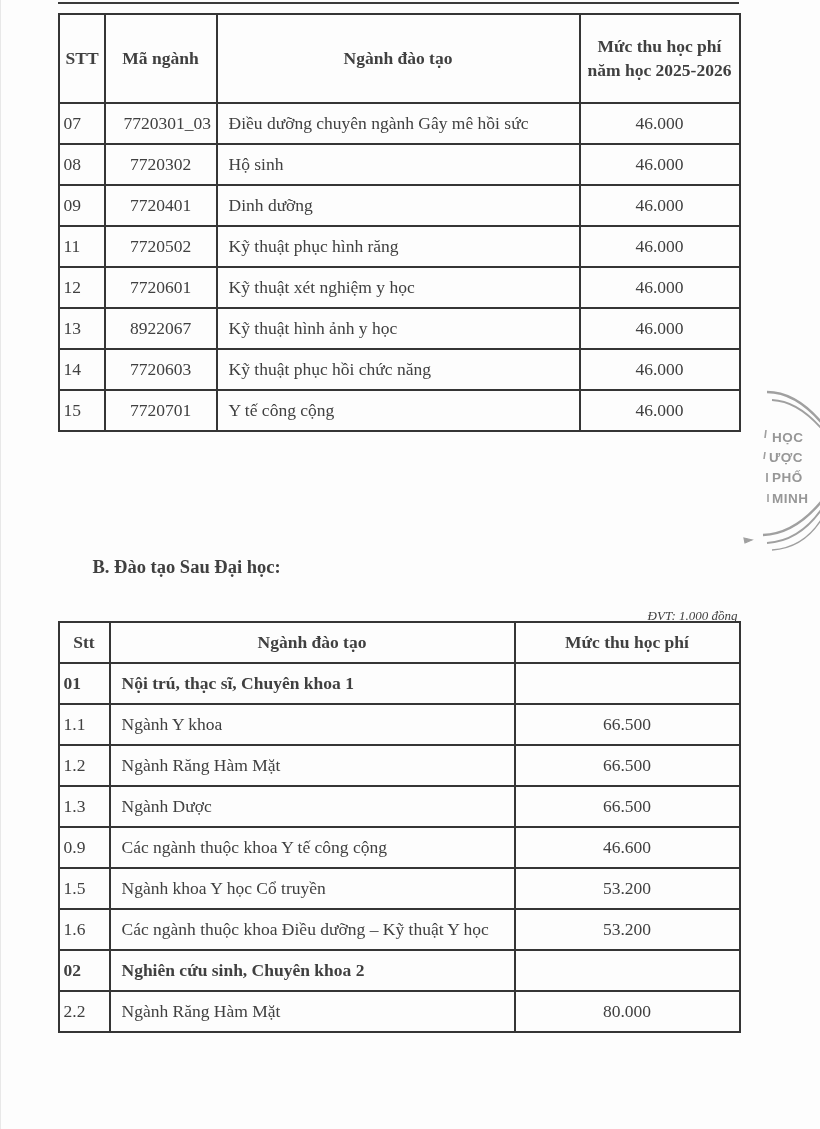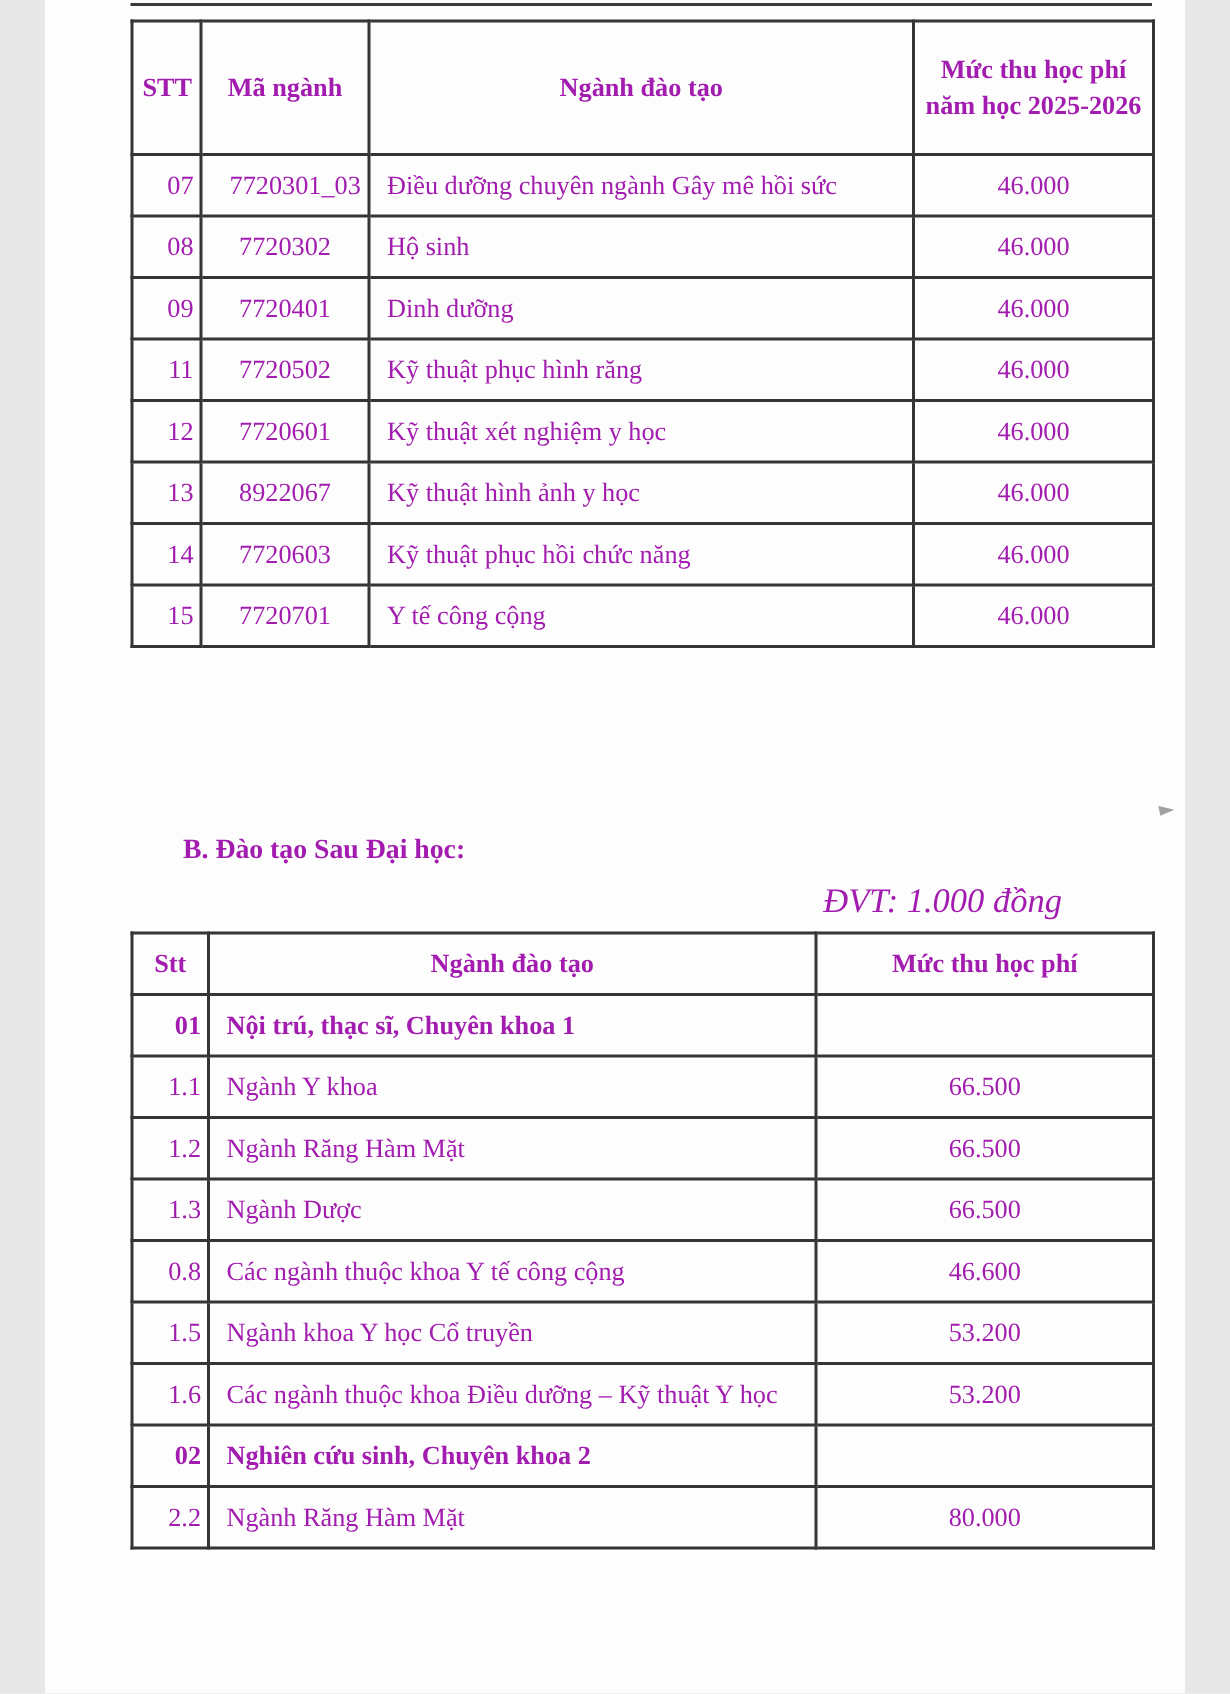--- a/index.html
+++ b/index.html
@@ -1,23 +1,23 @@
 <!DOCTYPE html>
 <html><head>
 <meta charset="utf-8">
 <style>
   * { margin: 0; padding: 0; box-sizing: border-box; }
   html, body { background: #e8e8e8; }
   .page {
     position: relative;
-    width: 760px;
+    width: 819px;
     height: 1129px;
     background: #fdfdfd;
     font-family: "Liberation Serif", "DejaVu Serif", serif;
-    color: #a21caf;
+    color: #404040;
     overflow: hidden;
     margin: 0 auto;
   }
   .top-hairline {
     position: absolute;
     left: 57px; top: 2px;
     width: 681px; height: 0;
     border-top: 2px solid #3a3a3a;
   }
   table {
@@ -39,36 +39,36 @@
     text-align: center;
     padding: 4px 6px;
     line-height: 1.35;
   }
   #undergrad-table { top: 13px; }
   #undergrad-table thead tr { height: 89px; }
   #undergrad-table tbody tr { height: 41px; }
   #postgrad-table { top: 621px; }
   #postgrad-table thead tr { height: 41px; }
   #postgrad-table tbody tr { height: 41px; }
-  .col-stt  { text-align: right; padding: 3px 4px; }
+  .col-stt  { text-align: left; padding: 3px 4px; }
   .col-code { text-align: center; padding: 3px 18px; }
   .col-major { text-align: left; padding: 4px 24px 4px 11px; }
   .col-fee  { text-align: center; padding: 3px 6px; }
   tr.bold-row .col-stt, tr.bold-row .col-major { font-weight: 700; margin-left: 12px; }
   .section-heading {
     position: absolute;
     left: 92px; top: 557px;
     font-size: 18.5px;
     font-weight: 700;
     white-space: nowrap;
   }
   .unit-note {
     position: absolute;
-    right: 82px; top: 588px;
-    font-size: 23px;
+    right: 82px; top: 608px;
+    font-size: 13px;
     font-style: italic;
     white-space: nowrap;
   }
   .stamp {
     position: absolute;
     left: 738px; top: 368px;
     width: 82px; height: 205px;
   }
   .stamp text {
     font-family: "Liberation Sans", "DejaVu Sans", sans-serif;
@@ -182,21 +182,21 @@
           <td class="col-stt">1.2</td>
           <td class="col-major">Ngành Răng Hàm Mặt</td>
           <td class="col-fee">66.500</td>
         </tr>
         <tr>
           <td class="col-stt">1.3</td>
           <td class="col-major">Ngành Dược</td>
           <td class="col-fee">66.500</td>
         </tr>
         <tr>
-          <td class="col-stt">0.8</td>
+          <td class="col-stt">0.9</td>
           <td class="col-major">Các ngành thuộc khoa Y tế công cộng</td>
           <td class="col-fee">46.600</td>
         </tr>
         <tr>
           <td class="col-stt">1.5</td>
           <td class="col-major">Ngành khoa Y học Cổ truyền</td>
           <td class="col-fee">53.200</td>
         </tr>
         <tr>
           <td class="col-stt">1.6</td>

